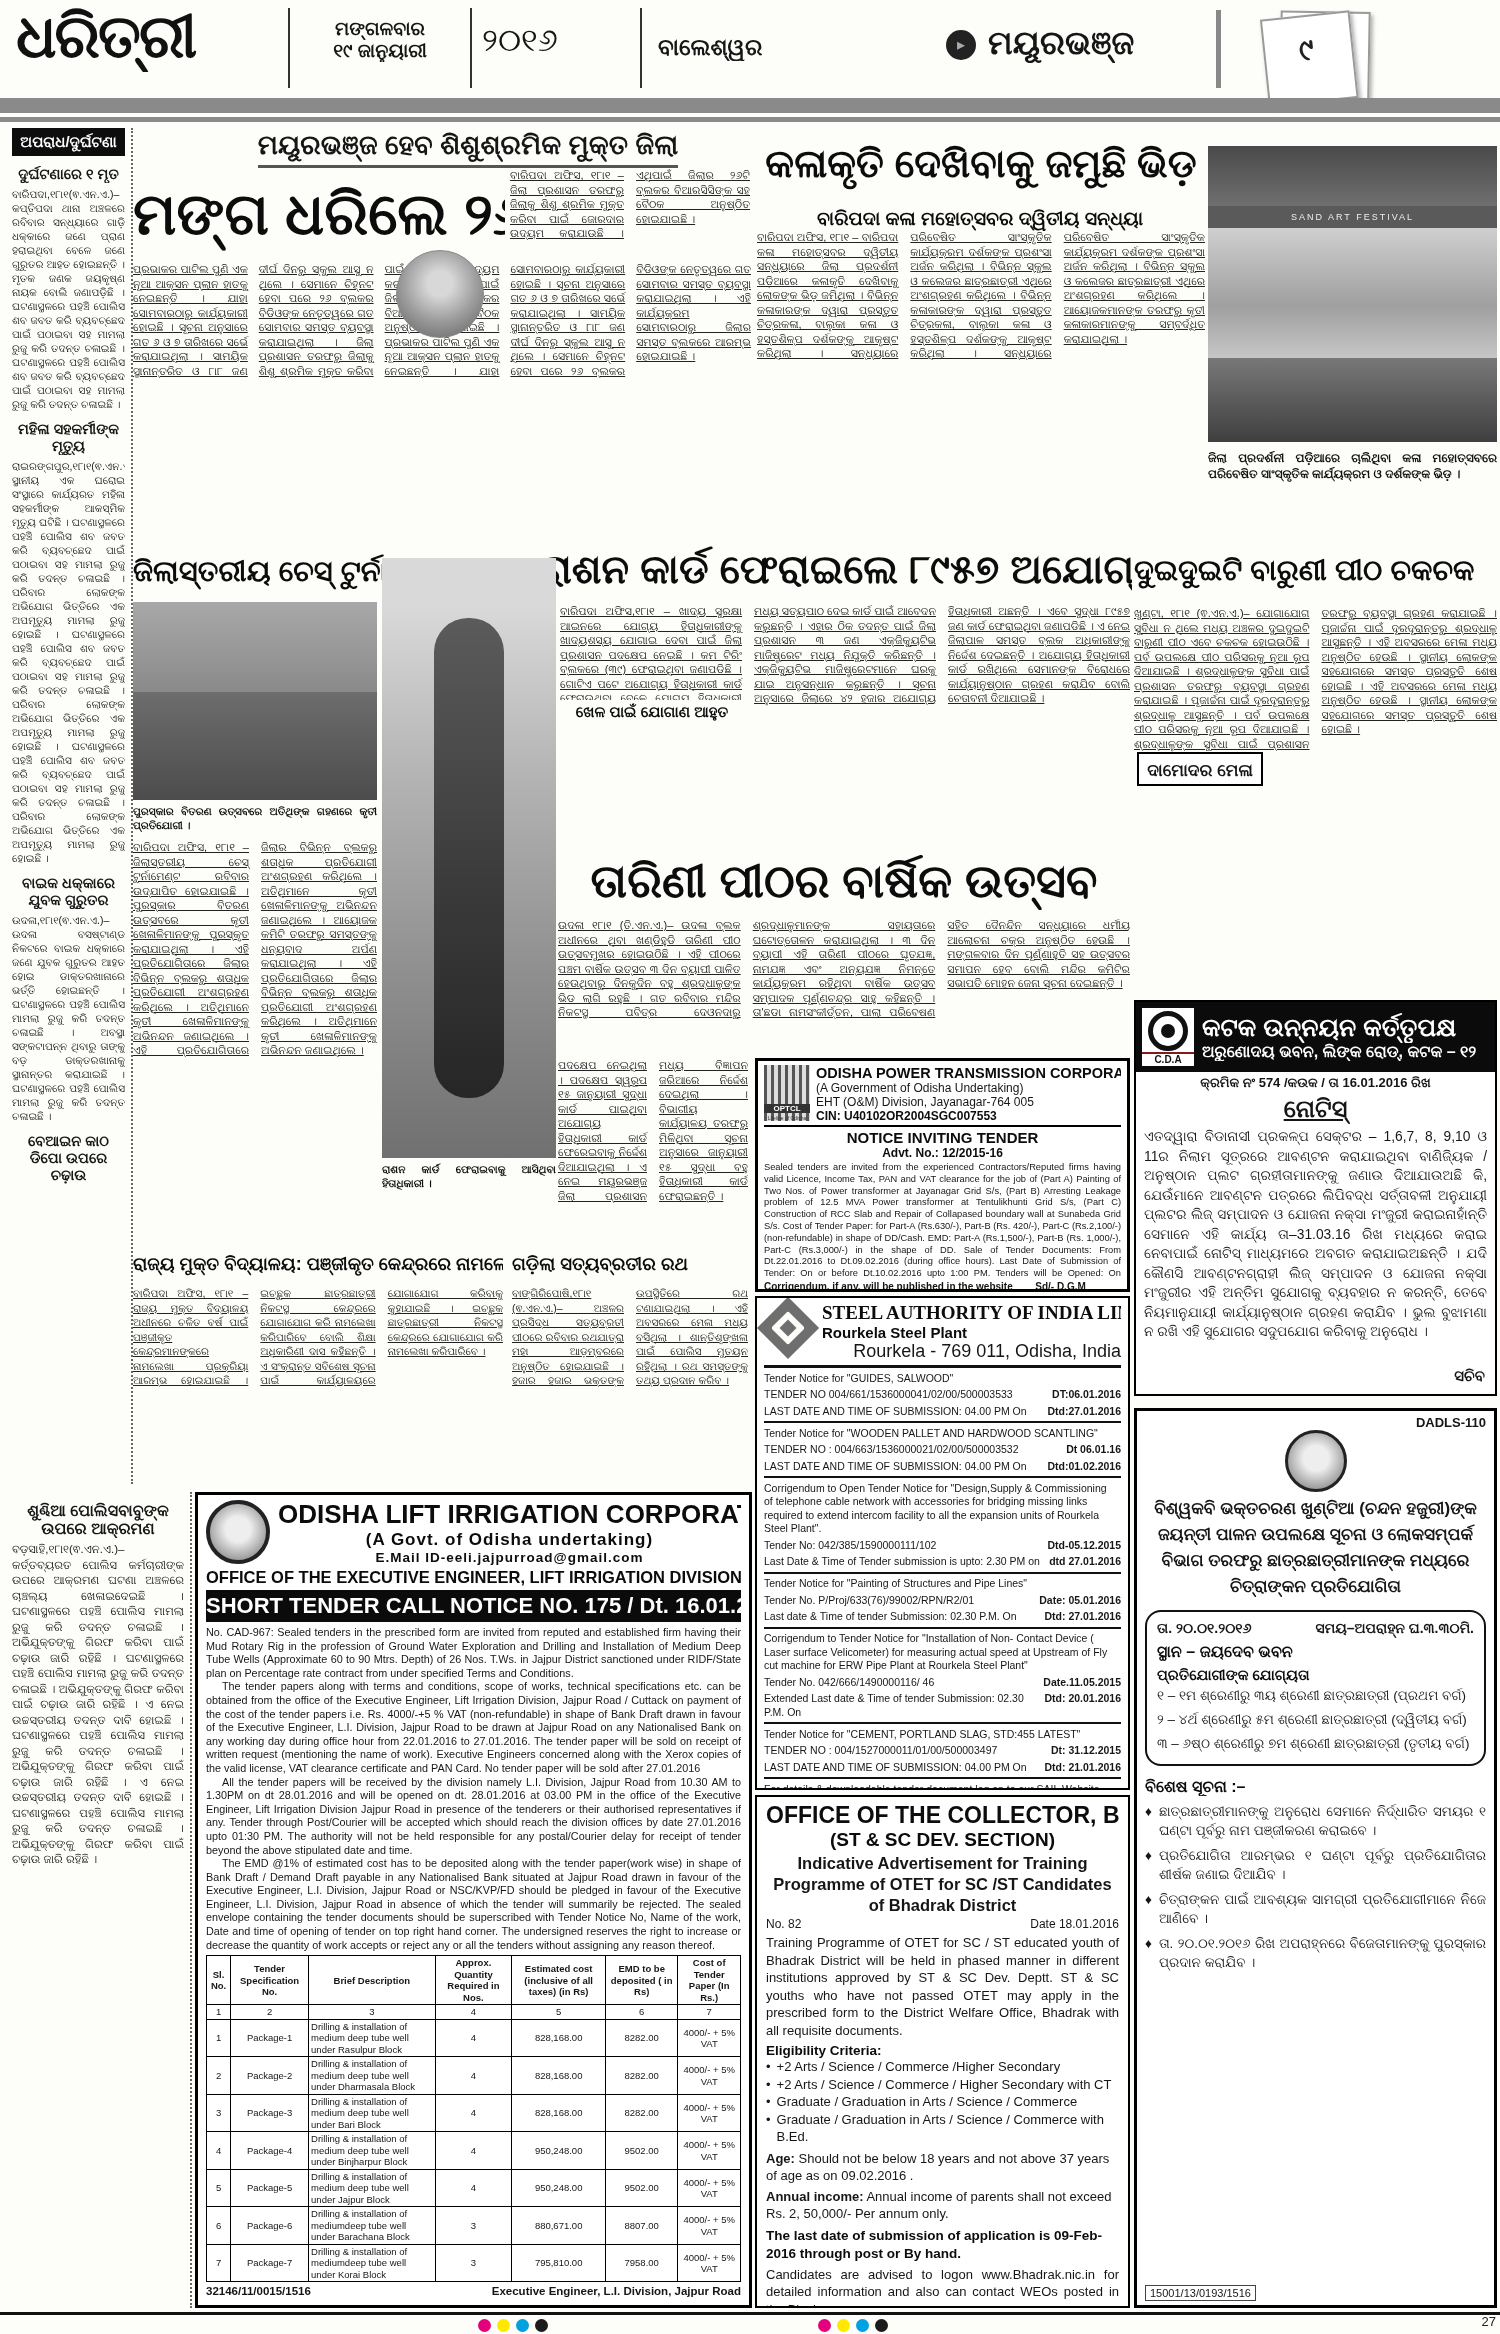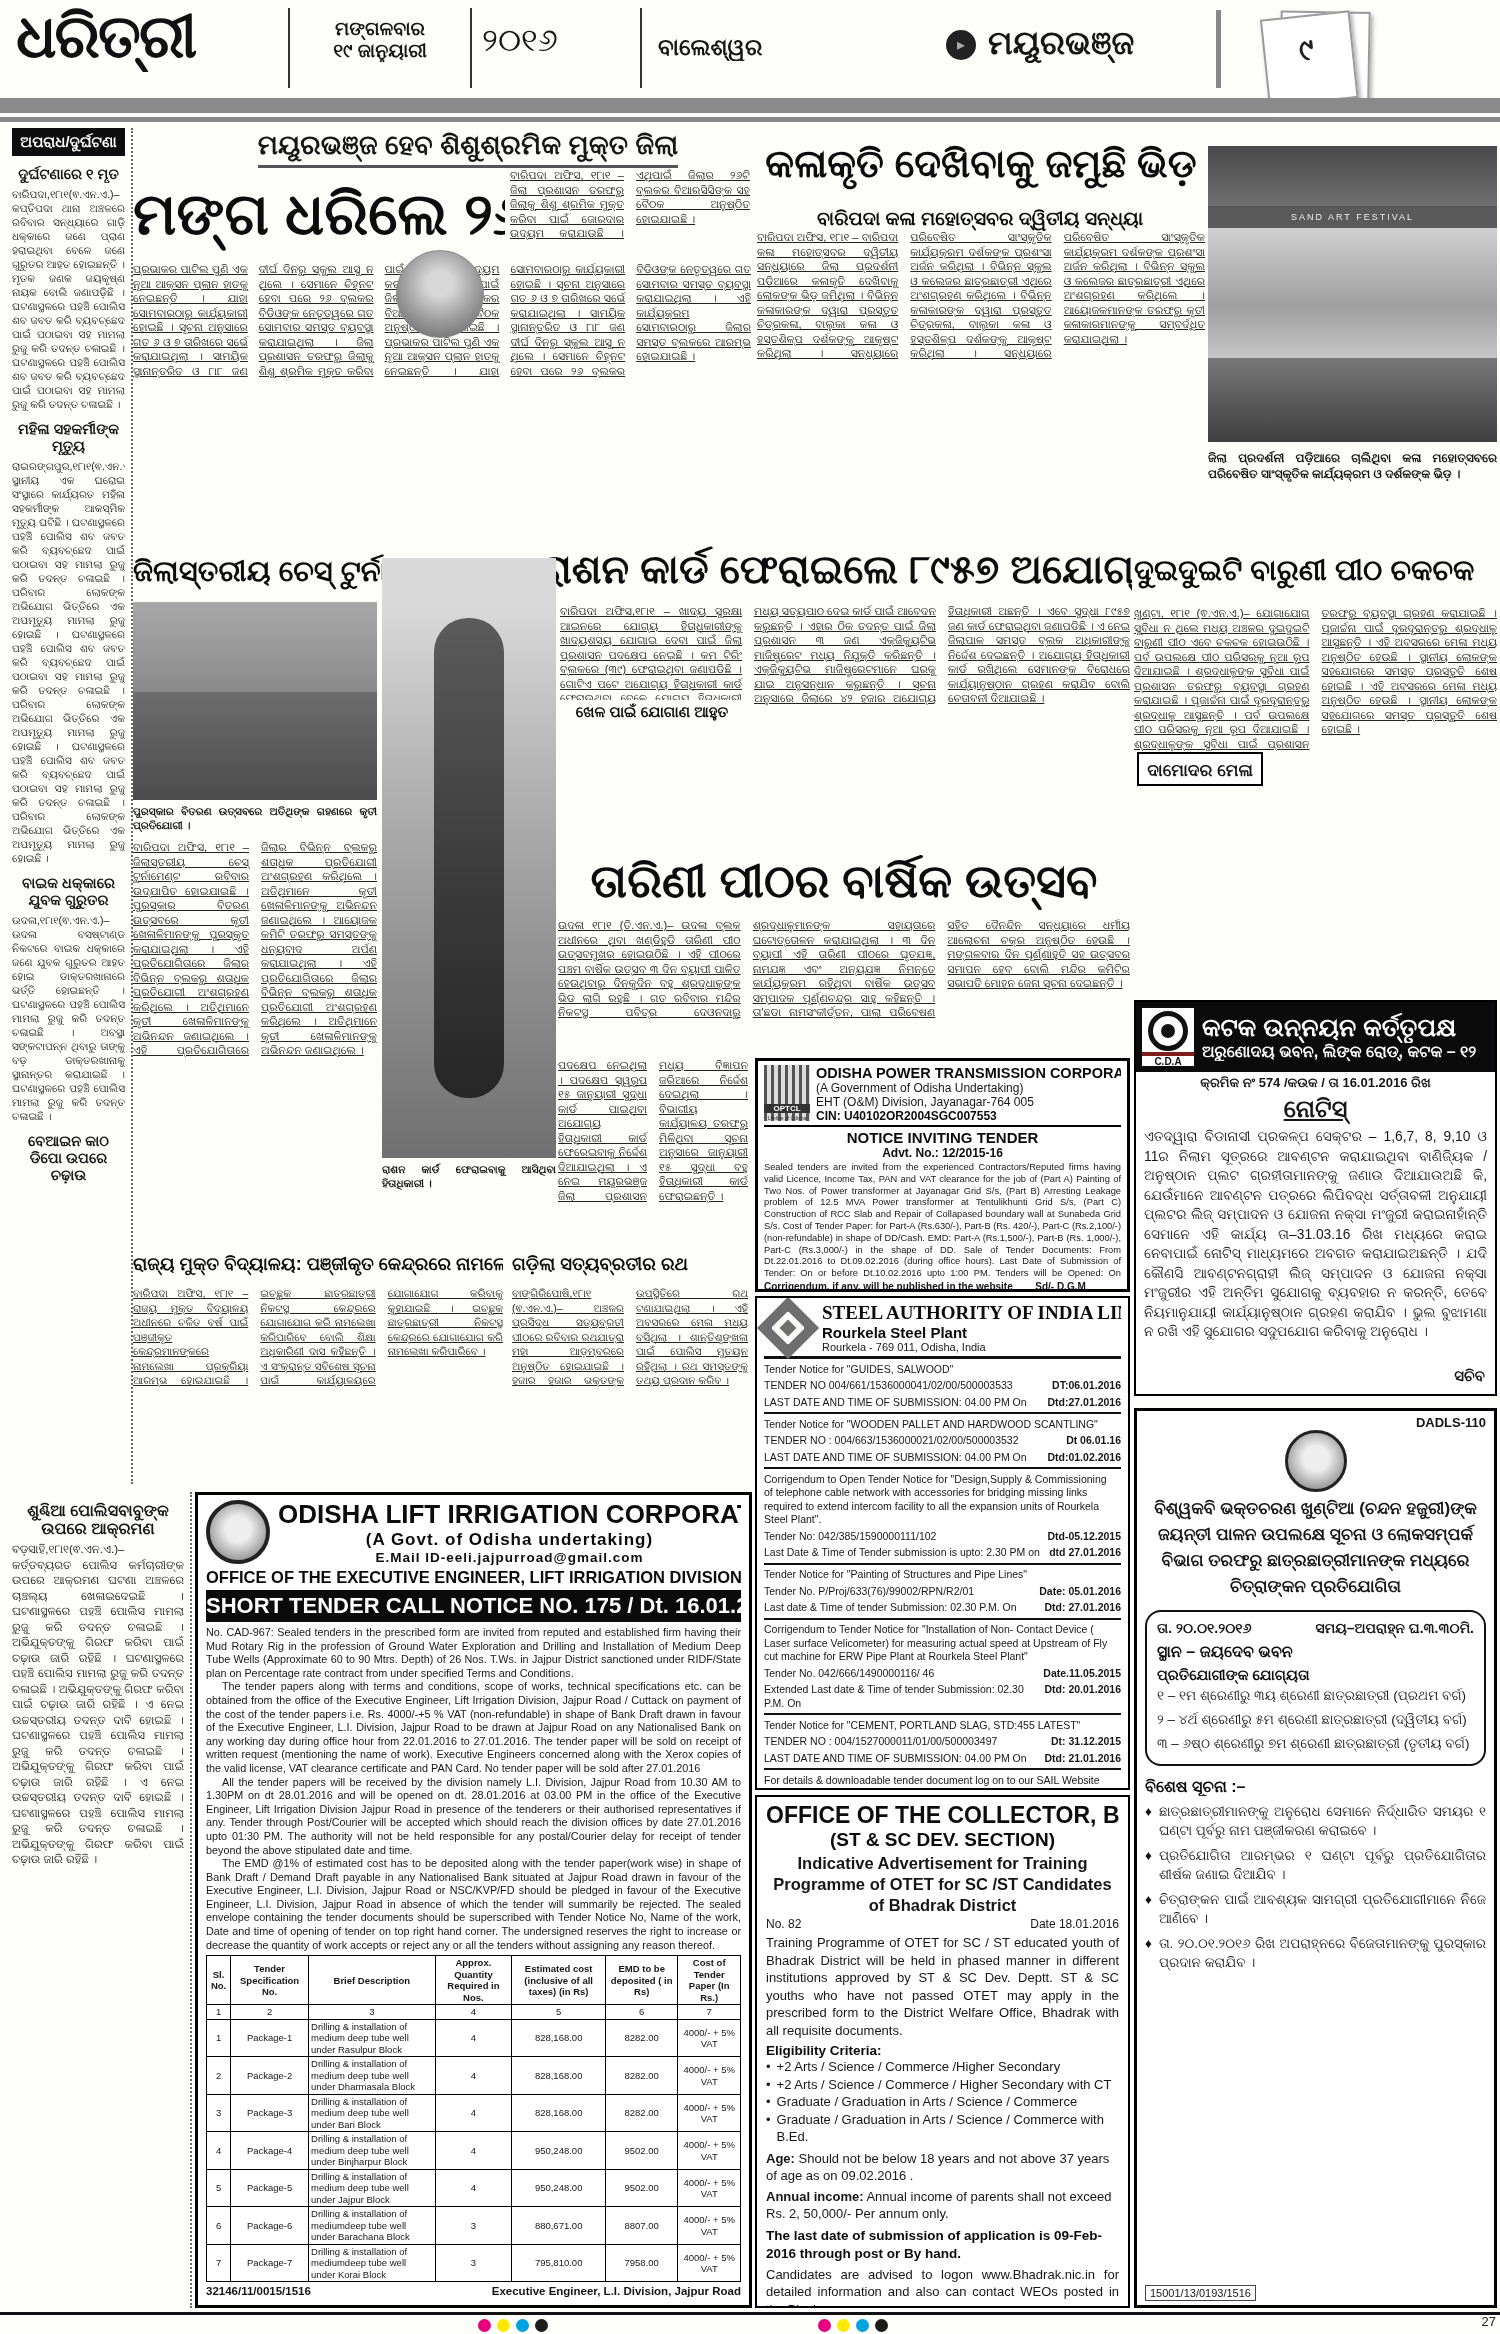--- a/index.html
+++ b/index.html
@@ -171,21 +171,21 @@
       <span>Sd/- D.G.M (Elect.)</span>
     </div>
   </div>
 
   <div class="abs nbox" style="left:1134px;top:1000px;width:363px;height:396px;padding:0;">
     <div style="background:#0b0b0b;color:#fff;display:flex;gap:8px;padding:6px;align-items:center;">
       <div style="width:52px;height:58px;background:#fff;flex:none;text-align:center;">
         <div style="width:30px;height:30px;border:5px solid #111;border-radius:50%;margin:3px auto 1px;position:relative;">
           <div style="position:absolute;left:8px;top:8px;width:14px;height:14px;background:#111;border-radius:50%;"></div>
         </div>
-        <div style="font-size:10px;font-weight:bold;color:#111;border-top:4px solid #7f1d1d;">C.D.A</div>
+        <div style="font-size:10px;font-weight:bold;color:#111;border-top:2px solid #7f1d1d;">C.D.A</div>
       </div>
       <div style="flex:1;min-width:0;">
         <div class="hl" style="color:#fff;font-size:25px;">କଟକ ଉନ୍ନୟନ କର୍ତ୍ତୃପକ୍ଷ</div>
         <div class="hl" style="color:#fff;font-size:16px;">ଅରୁଣୋଦୟ ଭବନ, ଲିଙ୍କ ରୋଡ୍, କଟକ – ୧୨</div>
       </div>
     </div>
     <div class="center" style="font-size:13px;font-weight:bold;padding:3px 0;white-space:nowrap;overflow:hidden;">କ୍ରମିକ ନଂ 574 /କଉକ /  ତା 16.01.2016 ରିଖ</div>
     <div class="center" style="font-size:24px;font-weight:bold;text-decoration:underline;padding:1px 0 4px;">ନୋଟିସ୍</div>
     <div style="font-size:13.8px;line-height:19.5px;text-align:justify;padding:0 8px;height:238px;overflow:hidden;">ଏତଦ୍ୱାରା ବିଡାନାସୀ ପ୍ରକଳ୍ପ ସେକ୍ଟର – 1,6,7, 8, 9,10 ଓ 11ର ନିଲାମ ସୂତ୍ରରେ ଆବଣ୍ଟନ କରାଯାଇଥିବା ବାଣିଜ୍ୟିକ / ଅନୁଷ୍ଠାନ ପ୍ଲଟ ଗ୍ରହୀତାମାନଙ୍କୁ ଜଣାଉ ଦିଆଯାଉଅଛି କି, ଯେଉଁମାନେ ଆବଣ୍ଟନ ପତ୍ରରେ ଲିପିବଦ୍ଧ ସର୍ତ୍ତାବଳୀ ଅନୁଯାୟୀ ପ୍ଲଟର ଲିଜ୍ ସମ୍ପାଦନ ଓ ଯୋଜନା ନକ୍ସା ମଂଜୁରୀ କରାଇନାହାଁନ୍ତି ସେମାନେ ଏହି କାର୍ଯ୍ୟ ତା–31.03.16 ରିଖ ମଧ୍ୟରେ କରାଇ ନେବାପାଇଁ ନୋଟିସ୍ ମାଧ୍ୟମରେ ଅବଗତ କରାଯାଇଅଛନ୍ତି । ଯଦି କୌଣସି ଆବଣ୍ଟନଗ୍ରାହୀ ଲିଜ୍ ସମ୍ପାଦନ ଓ ଯୋଜନା ନକ୍ସା ମଂଜୁରୀର ଏହି ଅନ୍ତିମ ସୁଯୋଗକୁ ବ୍ୟବହାର ନ କରନ୍ତି, ତେବେ ନିୟମାନୁଯାୟୀ କାର୍ଯ୍ୟାନୁଷ୍ଠାନ ଗ୍ରହଣ କରାଯିବ । ଭୁଲ ବୁଝାମଣା ନ ରଖି ଏହି ସୁଯୋଗର ସଦୁପଯୋଗ କରିବାକୁ ଅନୁରୋଧ ।</div>
     <div style="text-align:right;font-weight:bold;font-size:15px;padding:2px 10px;">ସଚିବ</div>
@@ -193,21 +193,21 @@
 
   <div class="abs nbox" style="left:755px;top:1296px;width:375px;height:494px;padding:4px 7px;">
     <div style="display:flex;gap:10px;border-bottom:3px solid #111;padding-bottom:3px;">
       <div style="width:44px;height:44px;flex:none;background:#6e6e6e;transform:rotate(45deg);margin:4px 2px 0 2px;position:relative;">
         <div style="position:absolute;inset:10px;background:#fdfdfa;transform:rotate(0deg);border-radius:2px;"></div>
         <div style="position:absolute;inset:16px;background:#6e6e6e;"></div>
       </div>
       <div style="flex:1;min-width:0;">
         <div class="hl" style="font-size:19px;font-family:'Liberation Serif',serif;">STEEL AUTHORITY OF INDIA LIMITED</div>
         <div class="hl" style="font-size:15px;">Rourkela Steel Plant</div>
-        <div style="font-size:11px;">Rourkela - 769 011, Odisha, India</div>
+        <div style="font-size:18px;text-align:right;">Rourkela - 769 011, Odisha, India</div>
       </div>
     </div>
     <div style="margin-top:2px;">
 
         <div class="srow">
           <span class="sl">Tender Notice for "GUIDES, SALWOOD"</span>
           <span class="sr"></span>
         </div>
 
         <div class="srow">

